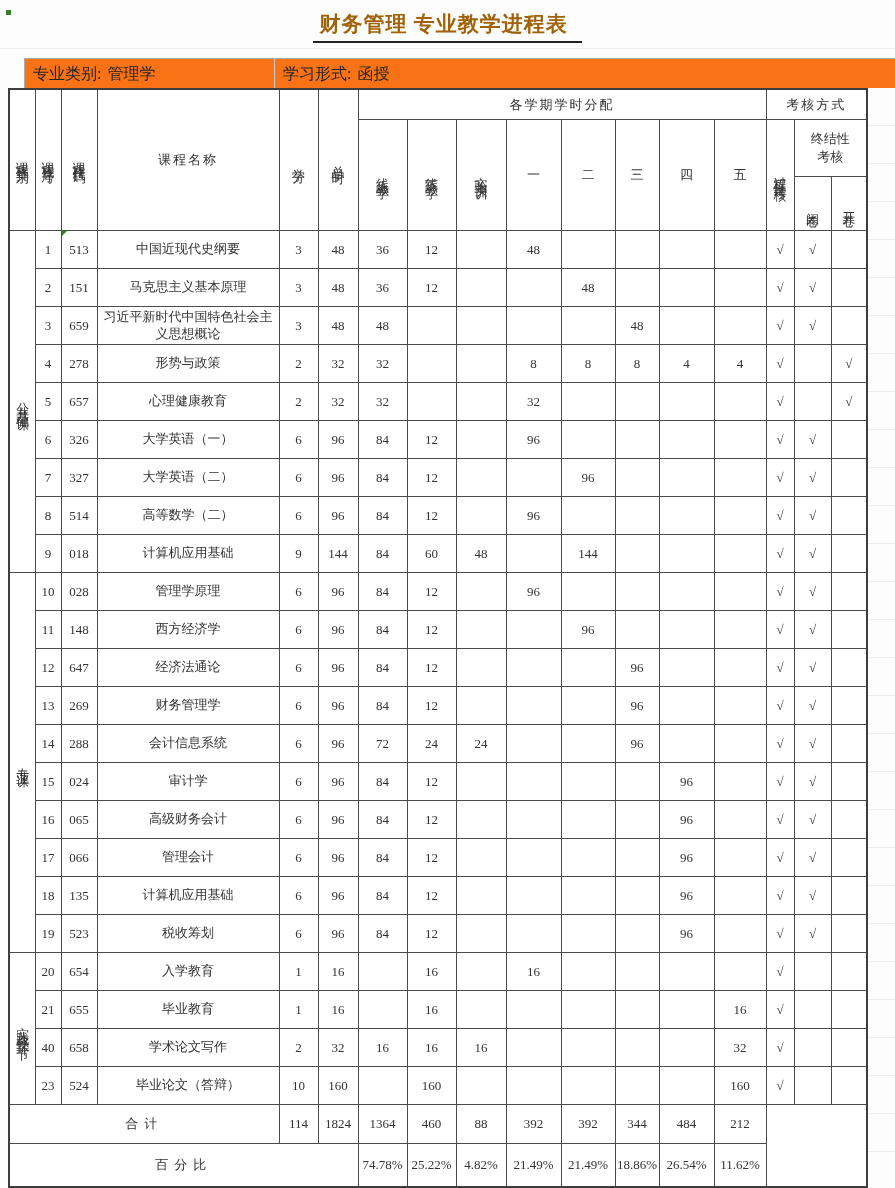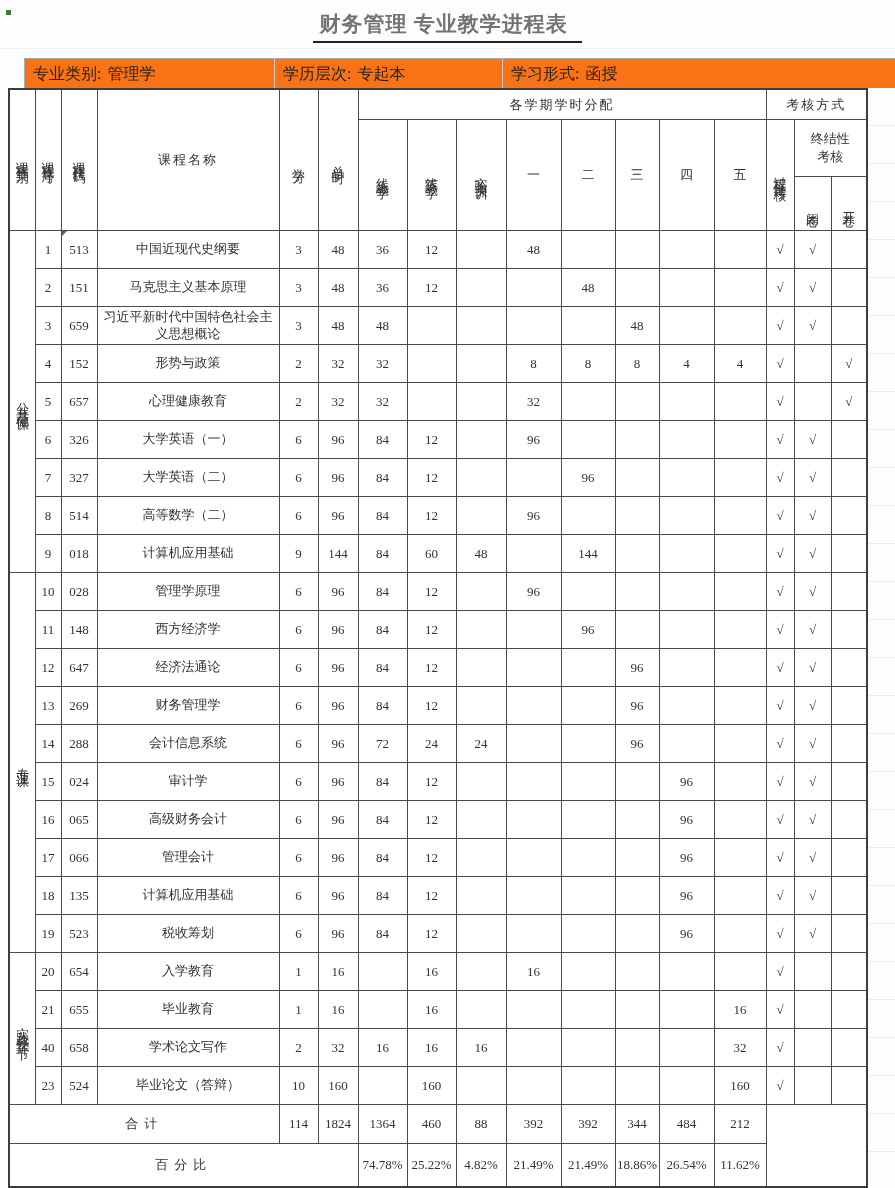--- a/index.html
+++ b/index.html
@@ -4,21 +4,21 @@
 <style>
   html,body{margin:0;padding:0;}
   body{
     width:895px;height:1188px;background:#fdfdfd;
     font-family:"Liberation Serif","DejaVu Serif",serif;
     color:#2f2f2f;position:relative;overflow:hidden;
   }
   .page-corner{position:absolute;left:6px;top:10px;width:5px;height:5px;background:#3a7d2c;}
   .title-wrap{width:100%;text-align:center;padding-top:10px;height:34px;}
   .title{
-    font-size:21px;font-weight:bold;letter-spacing:1px;color:#737373;
+    font-size:21px;font-weight:bold;letter-spacing:1px;color:#a16207;
     border-bottom:2px solid #222;padding:0 14px 3px 6px;display:inline-block;
   }
   .faint-line{position:absolute;left:0;top:48px;width:100%;border-top:1px solid #eee;}
   .info-row{
     position:absolute;left:24px;top:58px;width:879px;height:30px;
     display:flex;border:1px solid #aaa;background:#f97316;
   }
   .info-cell{
     display:flex;align-items:center;padding-left:8px;font-size:16px;color:#222;
     border-right:1px solid #ccc;box-sizing:border-box;
@@ -77,24 +77,20 @@
 
 <div class="title-wrap">
   <span class="title">财务管理 专业教学进程表</span>
 </div>
 <div class="faint-line"></div>
 
 <div class="info-row">
   <div class="info-cell ic1">
     <span class="lab">专业类别:</span>
     <span>管理学</span>
-  </div>
-  <div class="info-cell ic2">
-    <span class="lab">学历层次:</span>
-    <span>专起本</span>
   </div>
   <div class="info-cell ic3">
     <span class="lab">学习形式:</span>
     <span>函授</span>
   </div>
 </div>
 
 <table class="main">
   <colgroup>
     <col style="width:26px">
@@ -197,21 +193,21 @@
     <td></td>
     <td>48</td>
     <td></td>
     <td></td>
     <td class="check">√</td>
     <td class="check">√</td>
     <td class="check"></td>
   </tr>
       <tr>
     <td>4</td>
-    <td>152</td>
+    <td>278</td>
     <td class="name-cell">形势与政策</td>
     <td>2</td>
     <td>32</td>
     <td>32</td>
     <td></td>
     <td></td>
     <td>8</td>
     <td>8</td>
     <td>8</td>
     <td>4</td>

